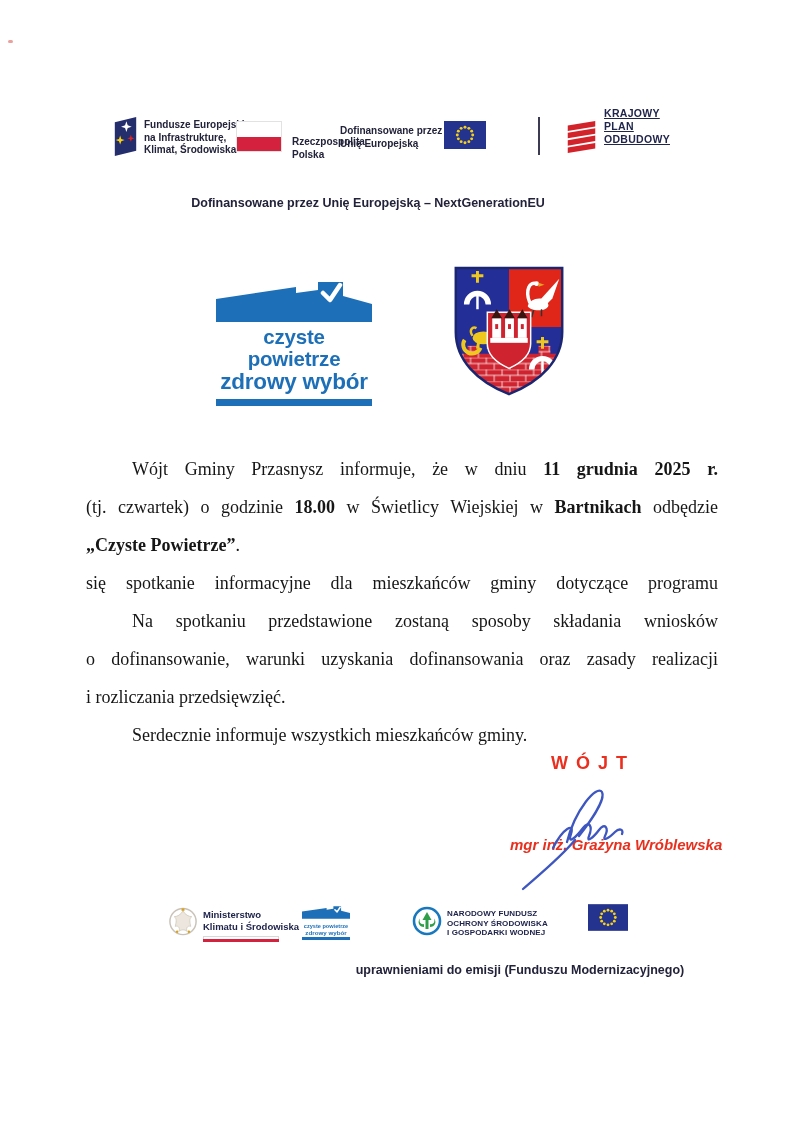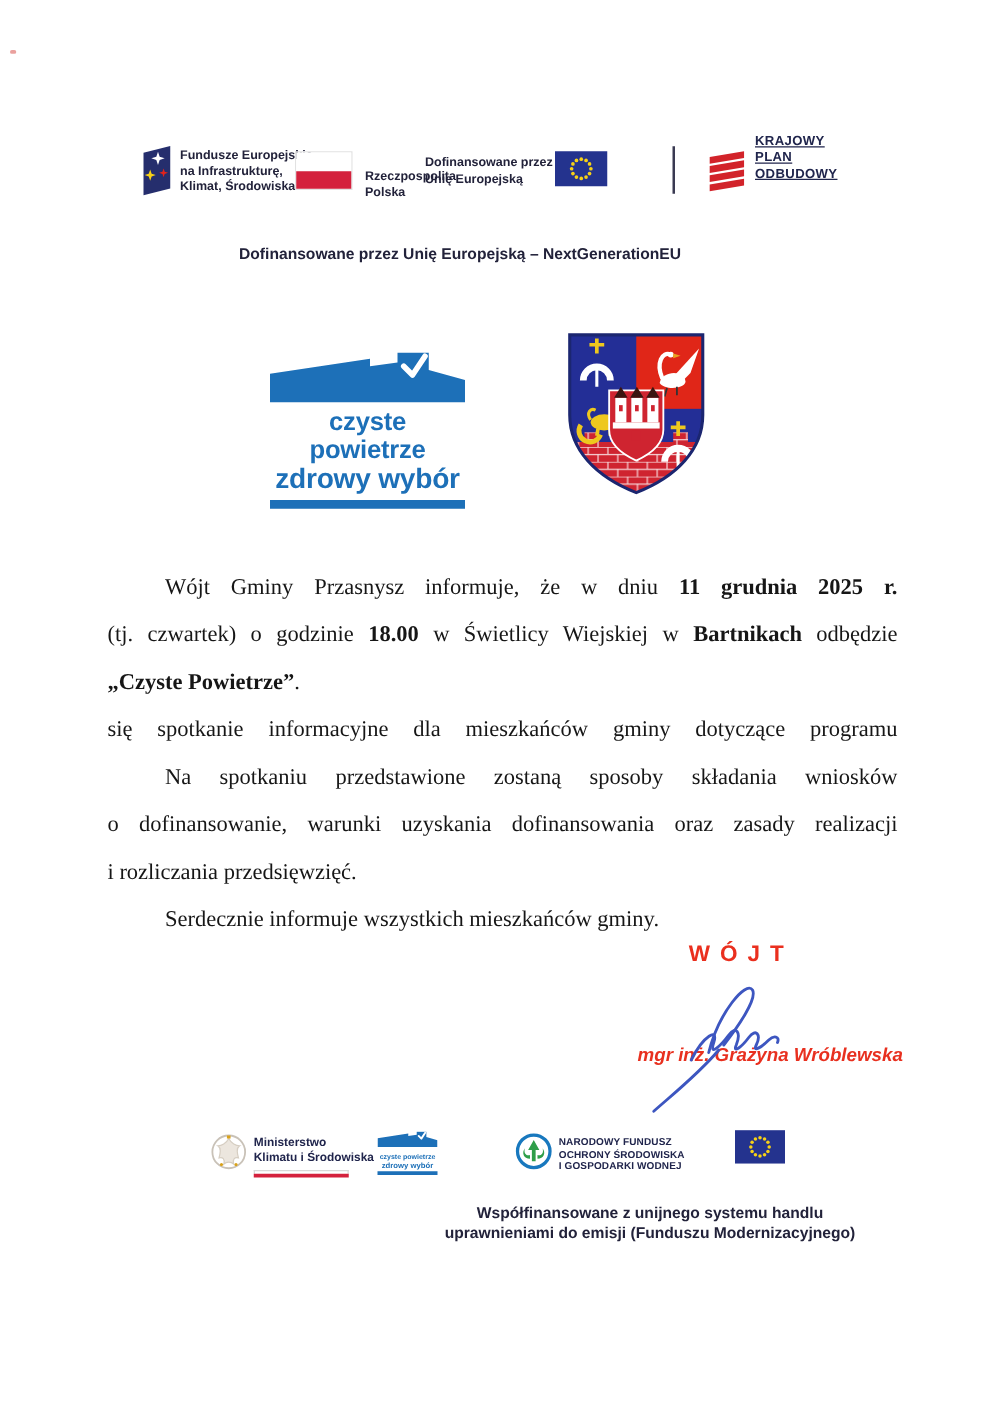--- a/index.html
+++ b/index.html
@@ -300,17 +300,16 @@
           <circle cx="24.5" cy="29.5" r="2.1"></circle>
           <circle cx="20.5" cy="25.5" r="2.1"></circle>
         <circle cx="19" cy="20" r="2.1"></circle>
           <circle cx="20.5" cy="14.5" r="2.1"></circle>
           <circle cx="24.5" cy="10.5" r="2.1"></circle>
       </g>
     </svg>
   </div>
 
   <div class="abs bold-note" style="left:300px; top:962px; width:440px;">
-    <div>Współfinansowane z unijnego systemu handlu</div>
     <div>uprawnieniami do emisji (Funduszu Modernizacyjnego)</div>
   </div>
 
 </div>
 
 </body></html>

